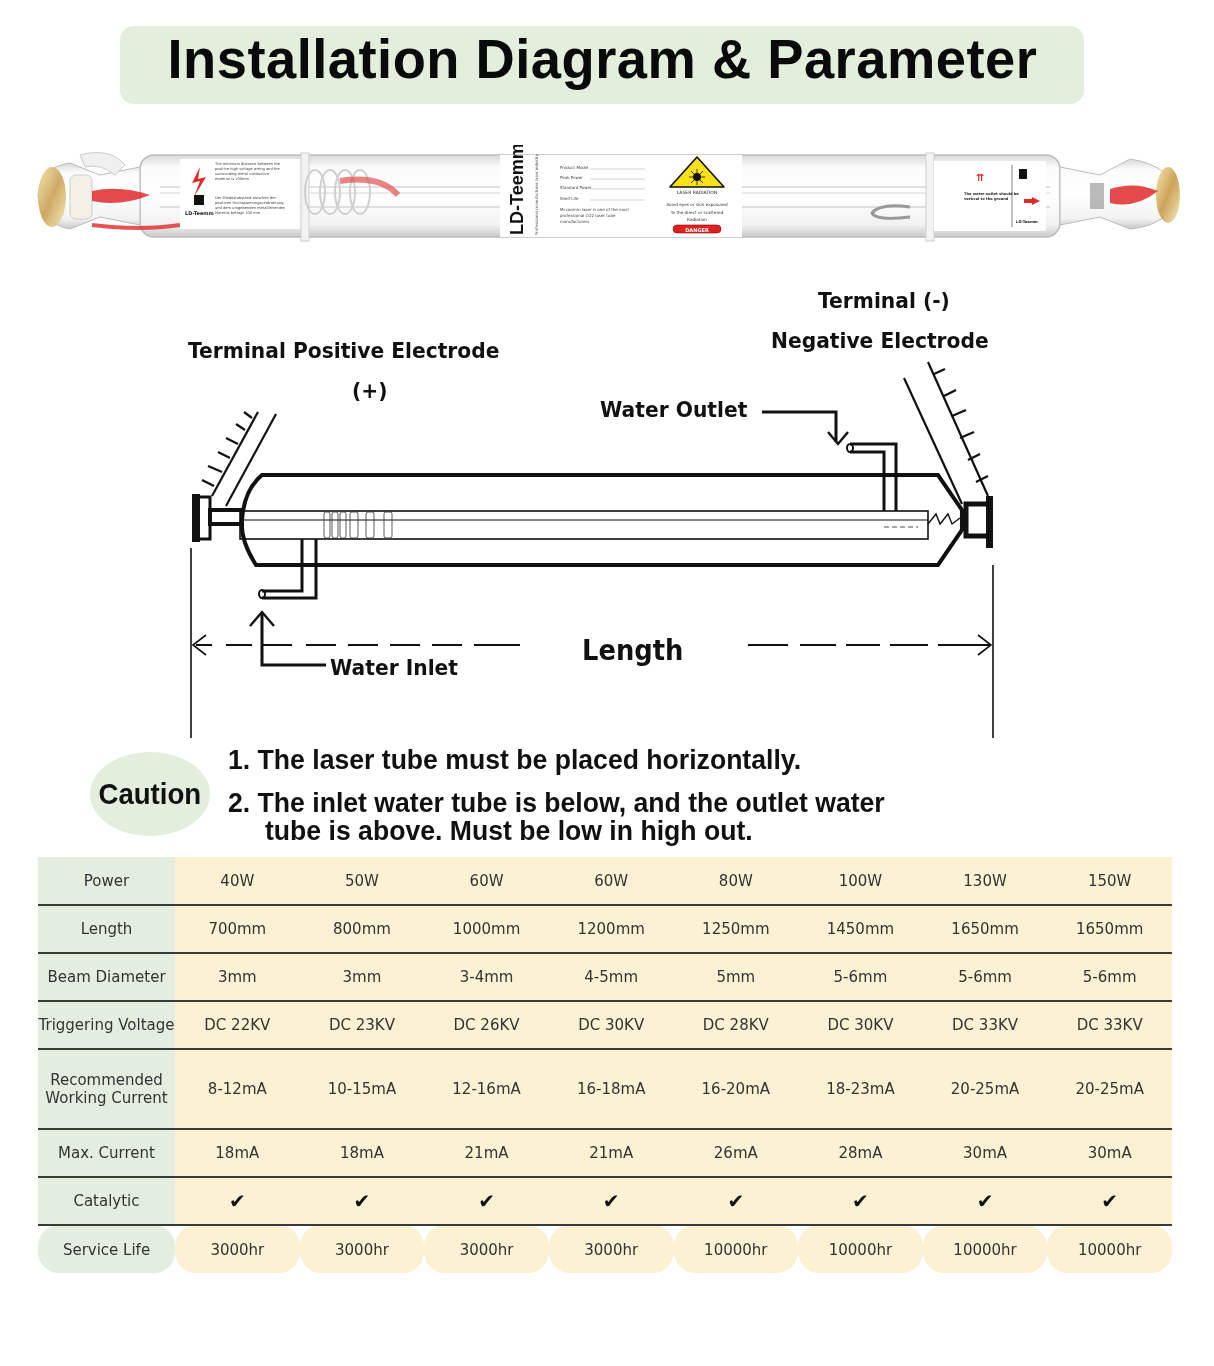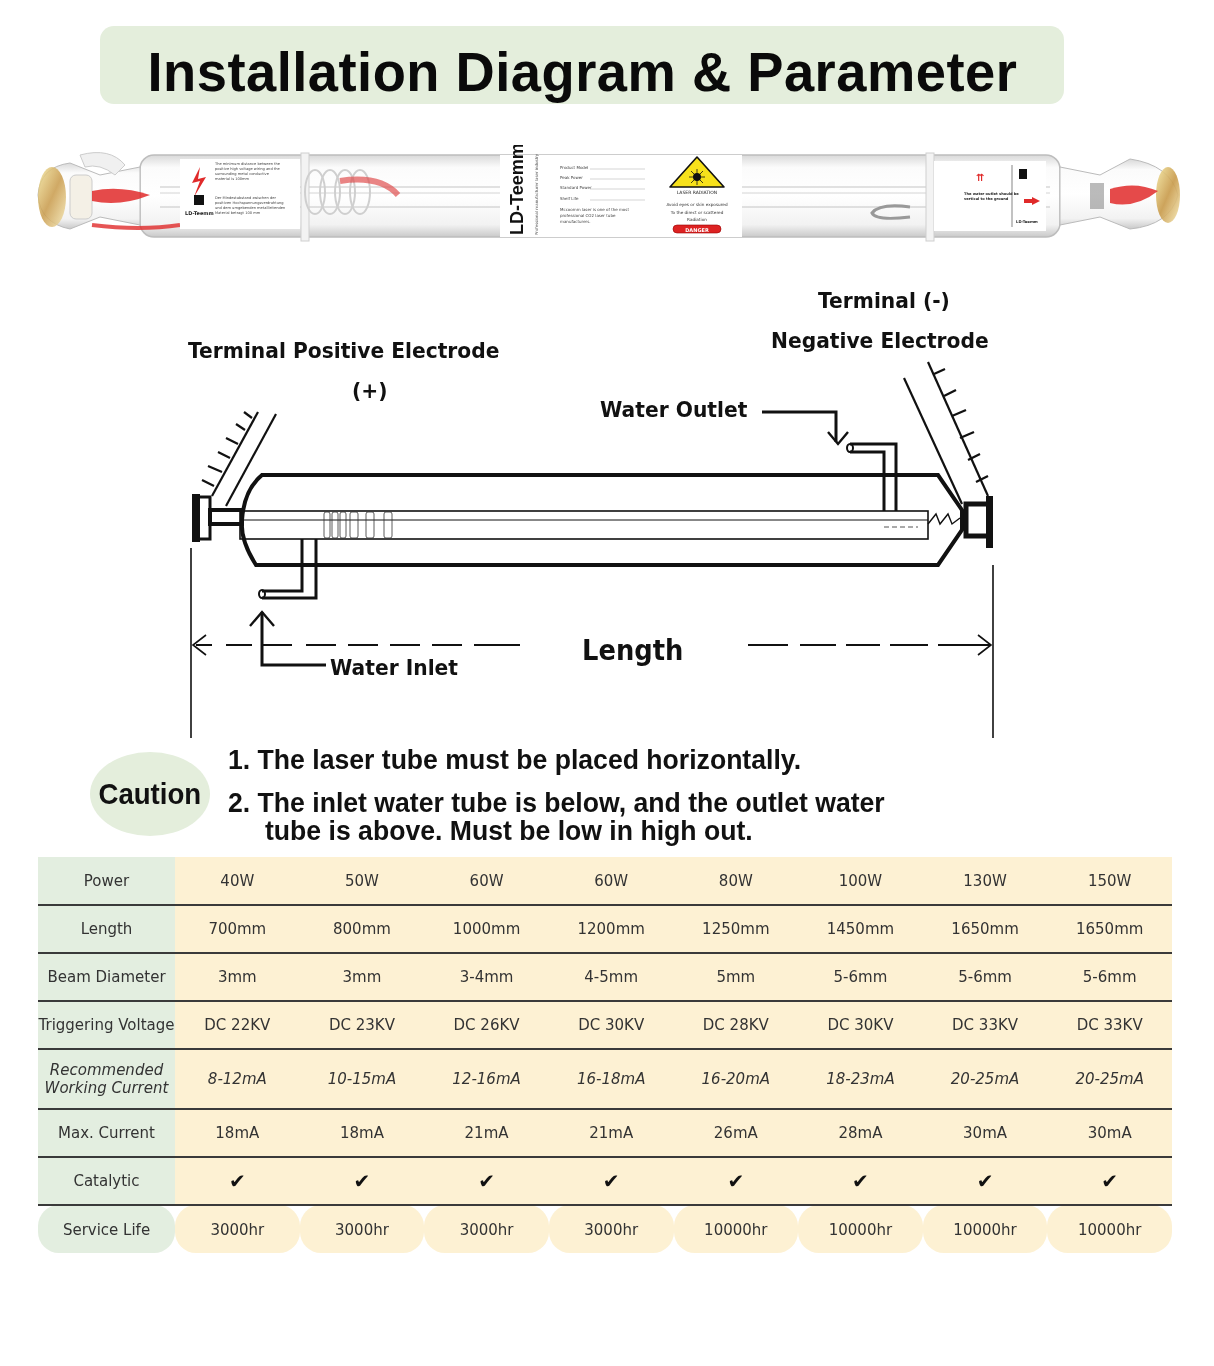--- a/index.html
+++ b/index.html
@@ -1,34 +1,34 @@
 <!DOCTYPE html>
 <html><head>
 <meta charset="utf-8">
 <style>
   html, body { margin: 0; padding: 0; background: #ffffff; }
   body { width: 1214px; height: 1366px; position: relative; overflow: hidden; font-family: "Liberation Sans", sans-serif; color: #111; }
-  .title-banner { position: absolute; left: 100px; top: 26px; width: 964px; height: 78px; background: #e4eedc; border-radius: 14px; display: flex; align-items: flex-end; justify-content: center; }
+  .title-banner { position: absolute; left: 120px; top: 26px; width: 964px; height: 78px; background: #e4eedc; border-radius: 14px; display: flex; align-items: flex-start; justify-content: center; }
   .title-banner h1 { margin: 0; font-family: "Liberation Sans", sans-serif; font-weight: 900; font-size: 56px; letter-spacing: 0.5px; color: #0a0a0a; transform: scaleX(0.97); }
 
   .tube-photo { position: absolute; left: 30px; top: 145px; width: 1155px; height: 100px; }
 
   .diagram { position: absolute; left: 0; top: 270px; width: 1214px; height: 480px; }
   .lbl { position: absolute; font-family: "DejaVu Sans", sans-serif; font-weight: bold; color: #111; white-space: nowrap; transform: scaleX(0.92); transform-origin: left center; }
 
   .caution-bubble { position: absolute; left: 90px; top: 752px; width: 120px; height: 84px; border-radius: 50%; background: #e4eedc; display: flex; align-items: center; justify-content: center; }
   .caution-bubble span { font-family: "Liberation Sans", sans-serif; font-weight: bold; font-size: 30px; transform: scaleX(0.92); }
   .caution-line { position: absolute; font-family: "Liberation Sans", sans-serif; font-weight: bold; font-size: 28px; white-space: nowrap; color: #111; transform: scaleX(0.95); transform-origin: left center; }
 
   .spec-table { position: absolute; left: 38px; top: 857px; width: 1134px; border-collapse: collapse; table-layout: fixed; font-family: "DejaVu Sans", sans-serif; font-size: 15px; color: #333; }
   .spec-table td { text-align: center; vertical-align: middle; padding: 0; background: #fdf1d3; border-bottom: 2px solid #3a3a3a; }
   .spec-table td.param { background: #e3eee0; width: 137px; color: #333; }
   .spec-table tr:last-child td { border-bottom: none; border-radius: 21px; }
   .spec-table tr { height: 48px; margin-left: 16px; }
-  .spec-table tr.tall { height: 60px; font-style: italic; }
+  .spec-table tr.tall { height: 80px; }
   .spec-table td.check { font-size: 20px; font-weight: bold; color: #111; }
 </style>
 </head>
 <body>
 
 <div class="title-banner">
   <h1>Installation Diagram &amp; Parameter</h1>
 </div>
 
 <svg class="tube-photo" viewBox="0 0 1155 100" xmlns="http://www.w3.org/2000/svg">

